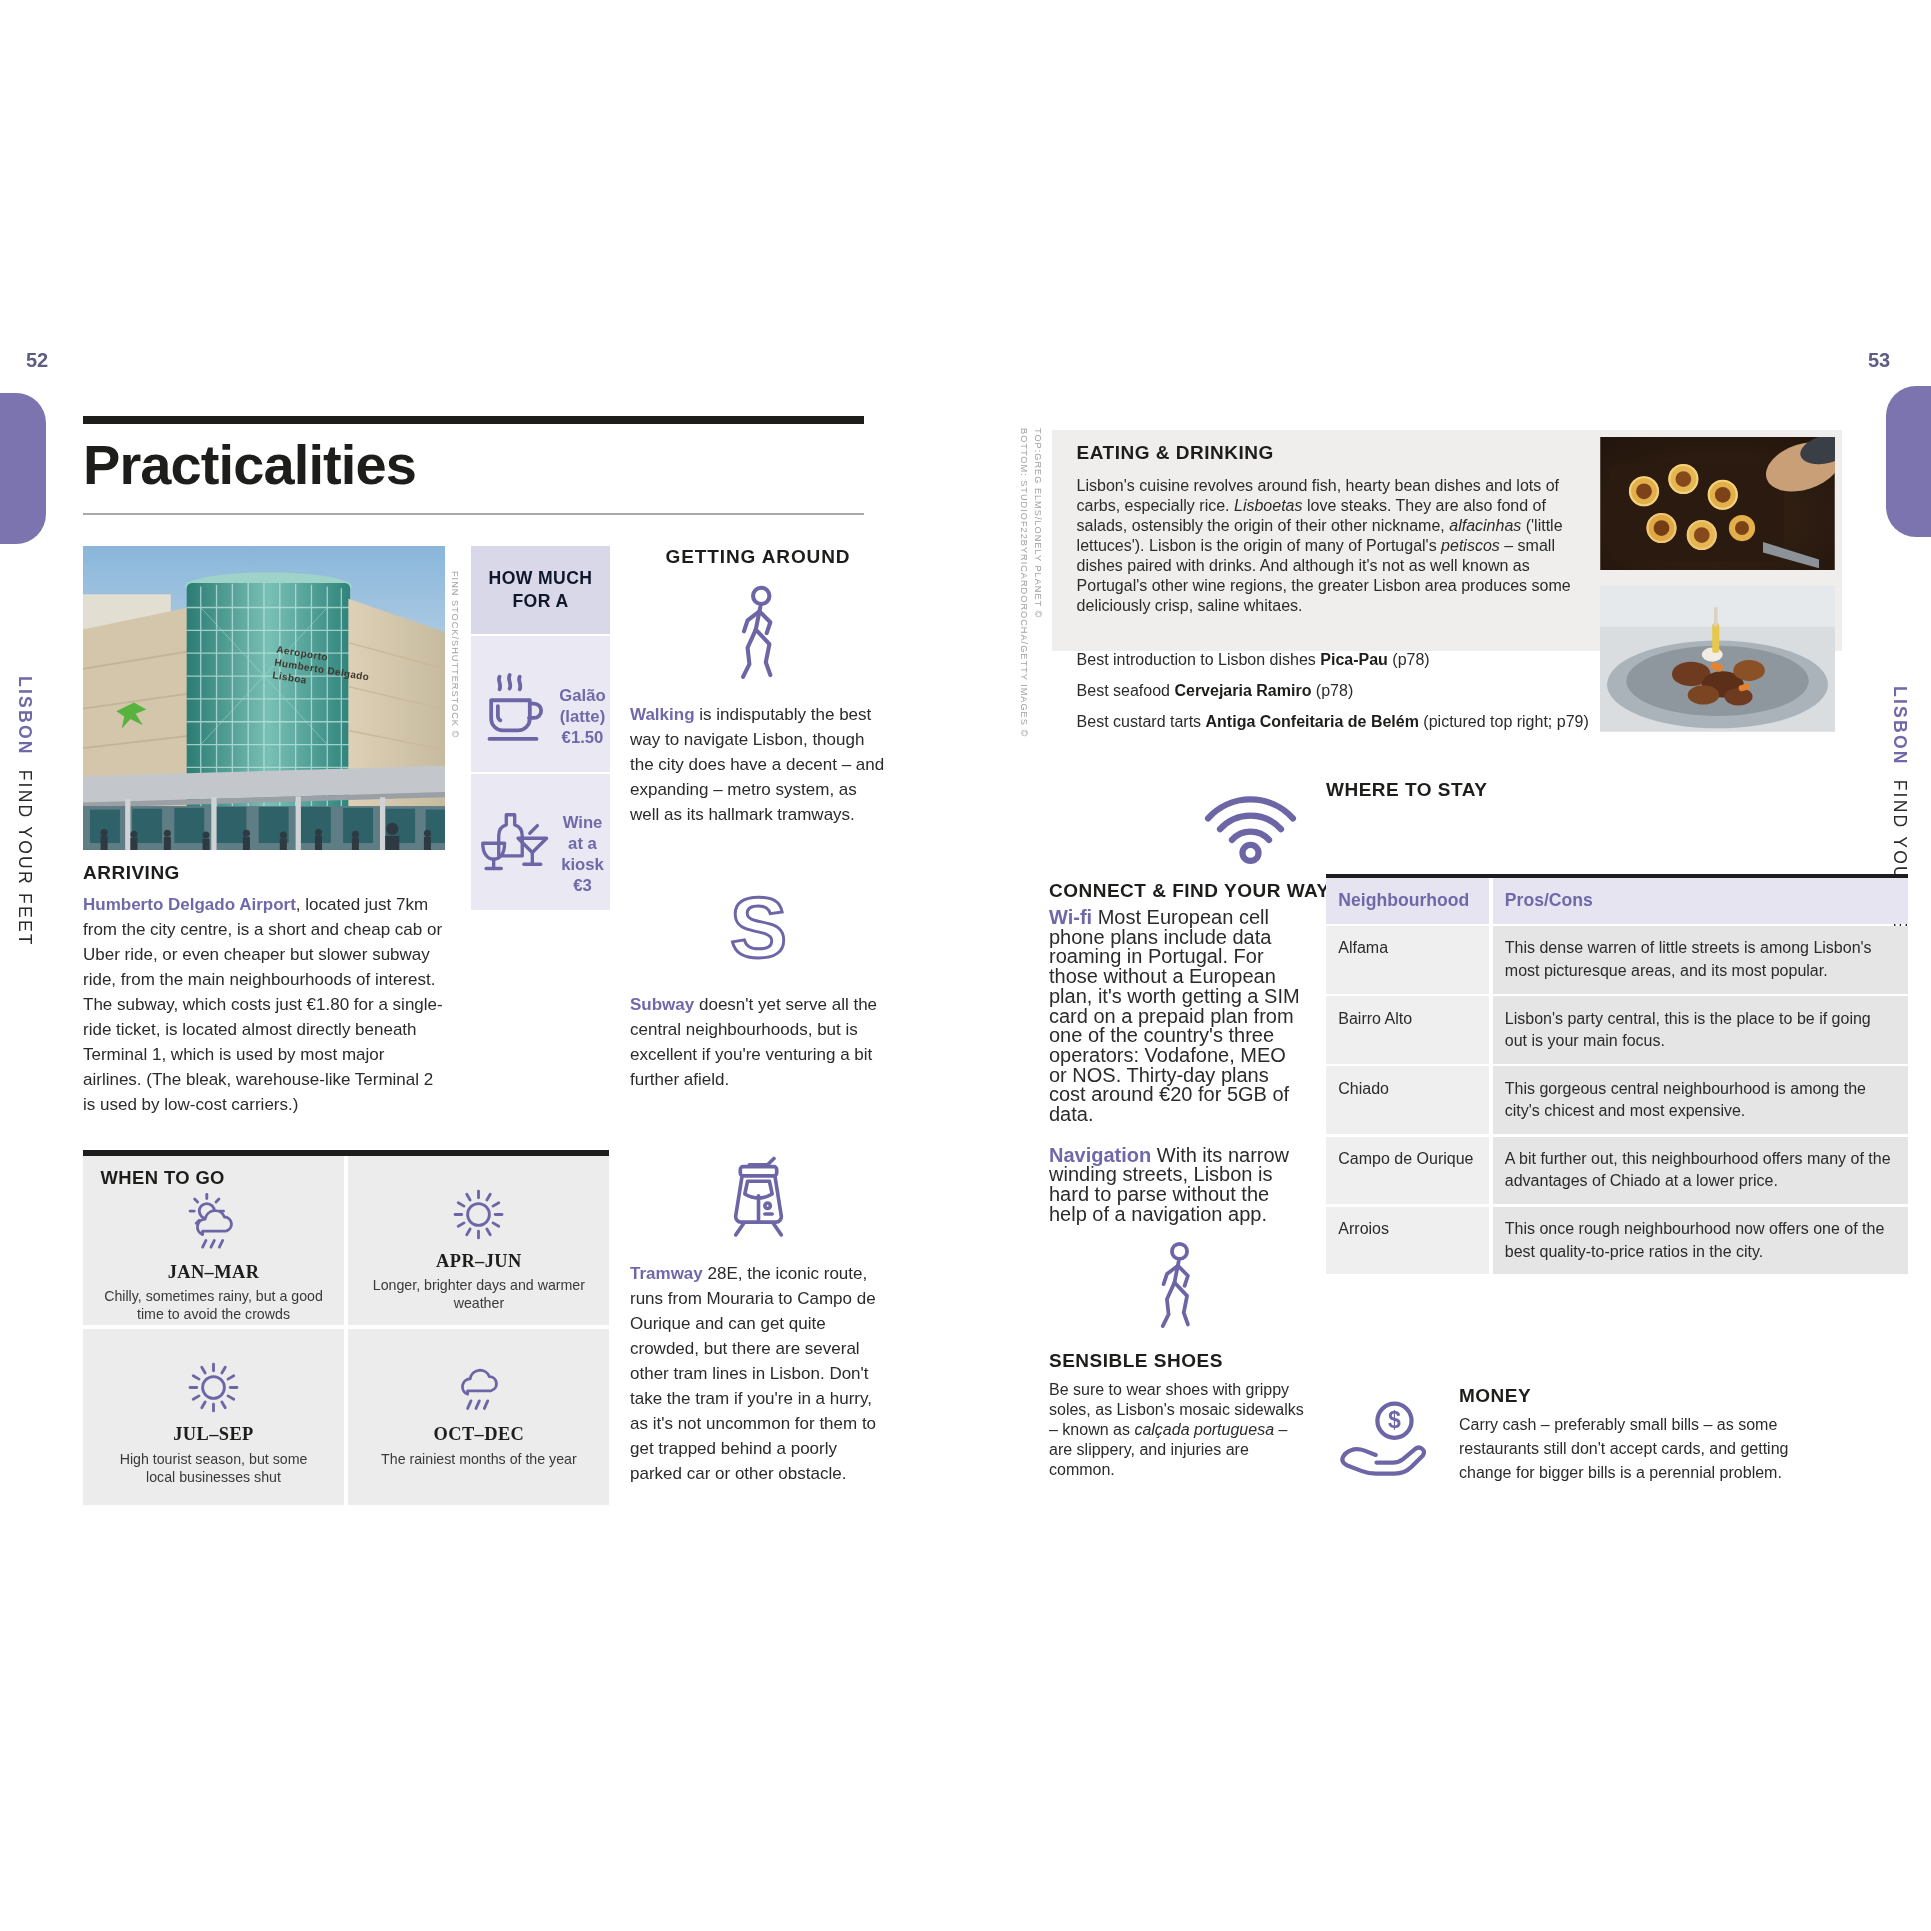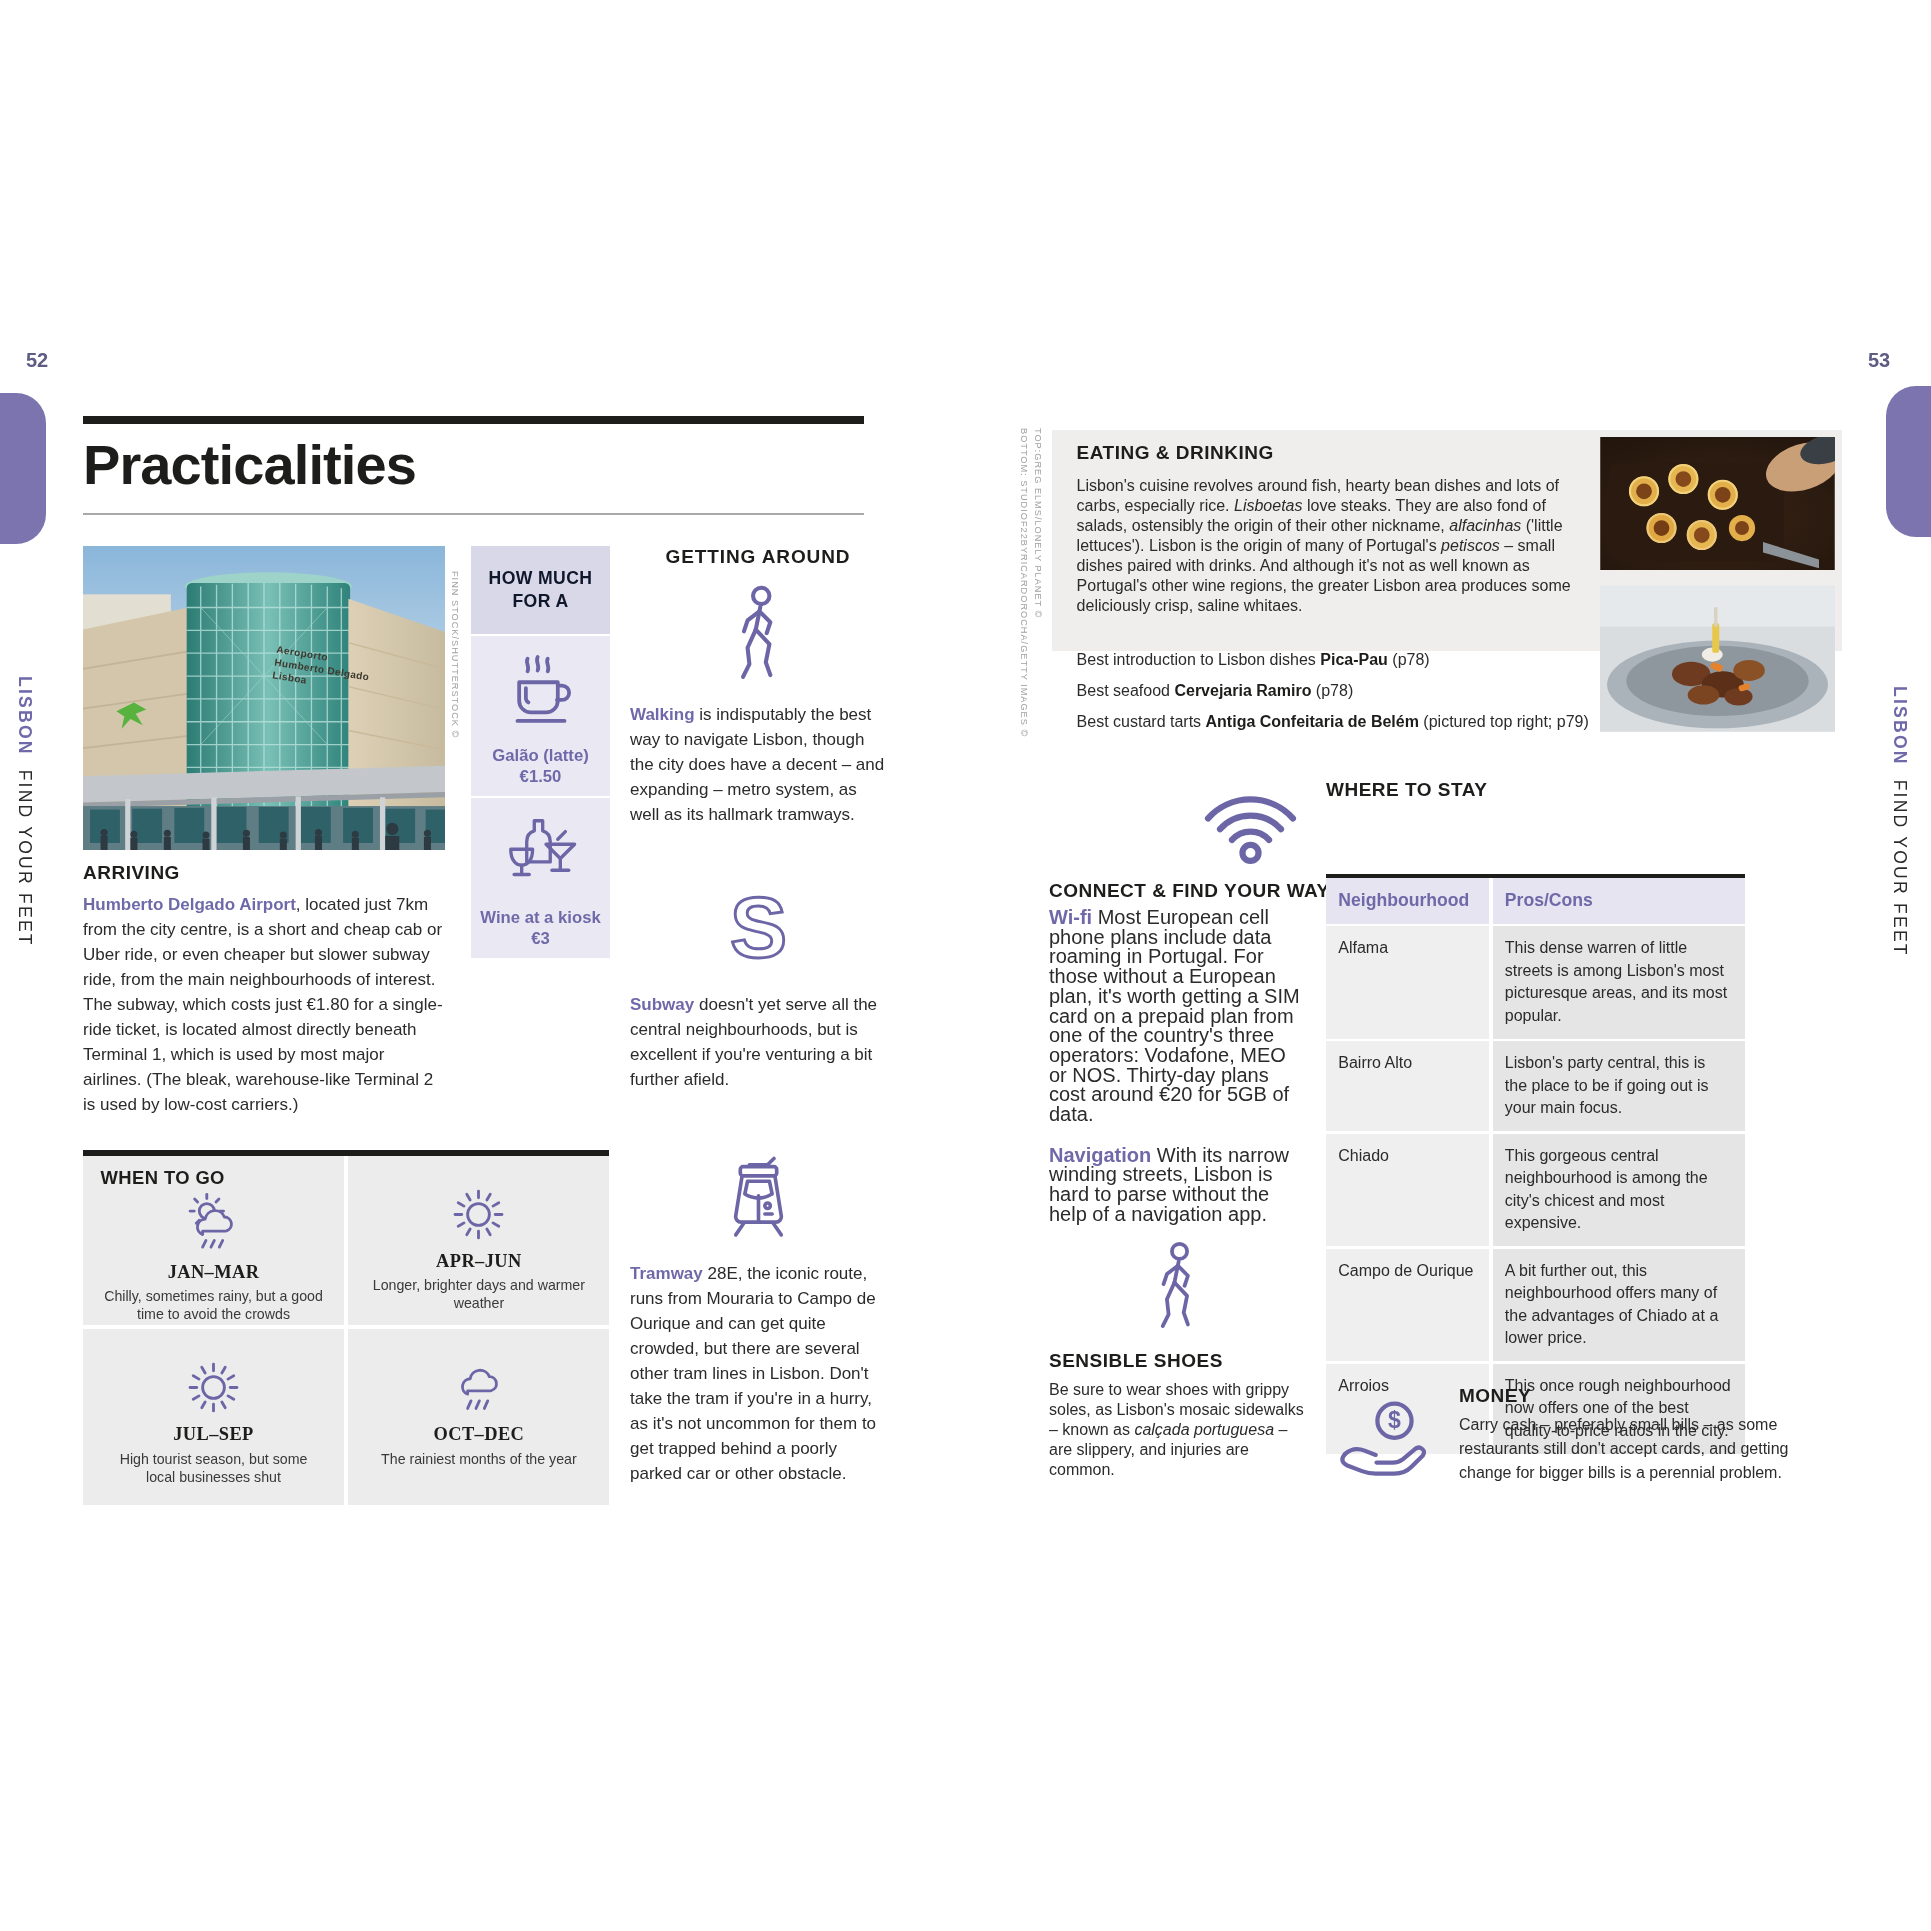--- a/index.html
+++ b/index.html
@@ -19,41 +19,41 @@
   .body-text{font-size:17px;line-height:25px;color:#2b2b2b;}
   .lead{color:#6f69a9;font-weight:700;}
   .it{font-style:italic;}
   .bold{font-weight:700;color:#1d1d1b;}
   .rule-thick{background:#1d1d1b;}
   .rule-thin{background:#a9a9a9;}
   
   .big-title{font-size:56px;font-weight:700;letter-spacing:-0.9px;color:#1d1d1b;}
   .howmuch{width:139px;background:#eae9f3;}
   .howmuch-header{height:88px;background:#d9d8e9;display:flex;align-items:center;justify-content:center;text-align:center;font-size:17.6px;font-weight:700;color:#0f172a;letter-spacing:0.4px;line-height:23px;padding:0 12.3px;box-sizing:border-box;}
-  .hm-item{height:162px;border-top:2.6px solid #ffffff;display:flex;flex-direction:column;align-items:center;justify-content:flex-start;padding-top:16px;box-sizing:border-box;}
+  .hm-item{height:138px;border-top:2.6px solid #ffffff;display:flex;flex-direction:row;align-items:center;justify-content:flex-start;padding-top:16px;box-sizing:border-box;}
   .hm-item:first-of-type{border-top:none;}
   .hm-label{margin-top:8.8px;font-size:16.7px;font-weight:700;color:#6f69a9;text-align:center;line-height:21px;width:123px;}
   .ga-head{text-align:center;font-size:19px;font-weight:700;letter-spacing:0.9px;color:#1d1d1b;}
   .icon-center{display:flex;justify-content:center;}
   .wtg-grid{display:grid;grid-template-columns:261px 261px;grid-template-rows:169px 176px;gap:4.4px;}
   .wtg-cell{background:#ececec;position:relative;display:flex;flex-direction:column;align-items:center;padding-top:24.6px;box-sizing:border-box;}
   .wtg-cell.first{padding-top:35px;}
   .wtg-head{position:absolute;left:17.6px;top:10.5px;font-size:18.4px;font-weight:700;letter-spacing:0.4px;color:#1d1d1b;}
   .wtg-range{margin-top:3.5px;font-size:18.4px;font-weight:700;letter-spacing:0.4px;color:#1d1d1b;font-family:Liberation Serif, serif;}
   .wtg-desc{margin-top:4.4px;font-size:14.2px;line-height:18px;color:#3a3a3a;text-align:center;width:219px;}
   
   .eatbox{width:790px;height:221px;background:#efeeed;}
   .eat-title{position:absolute;left:24.6px;top:12.3px;}
   .eat-para{position:absolute;left:24.6px;top:46px;width:520px;font-size:16px;line-height:20px;}
   .best-line{position:absolute;left:24.6px;font-size:16px;line-height:21px;}
   .photo-frame{position:absolute;left:548px;width:235px;overflow:hidden;}
   .rp-col{width:256px;}
   .rp-col p{font-size:20px;line-height:19.7px;}
   .wts-intro{font-size:16px;line-height:24px;width:522px;}
-  .stay-table{width:419px;}
+  .stay-table{width:582px;}
   .tbl-rule{height:3.5px;background:#1d1d1b;}
   .tbl-header{display:flex;gap:3.5px;background:#ffffff;}
   .tbl-header .cell{background:#e5e4f0;height:46px;display:flex;align-items:center;box-sizing:border-box;padding-left:12.3px;font-size:17.6px;font-weight:700;color:#6f69a9;}
   .tbl-row{display:flex;gap:3.5px;margin-top:2.6px;}
   .cell-name{width:163px;flex:none;background:#f0eff0;box-sizing:border-box;padding:11.4px 8.8px 11.4px 12.3px;font-size:16px;line-height:21px;color:#2b2b2b;}
   .cell-desc{flex:1;background:#e5e5e5;box-sizing:border-box;padding:11.4px 14px 11.4px 12.3px;font-size:16px;line-height:22.4px;color:#2b2b2b;}
   .money-para{width:386px;font-size:16px;line-height:24px;}
   svg{display:block;}
 </style>
 </head>

